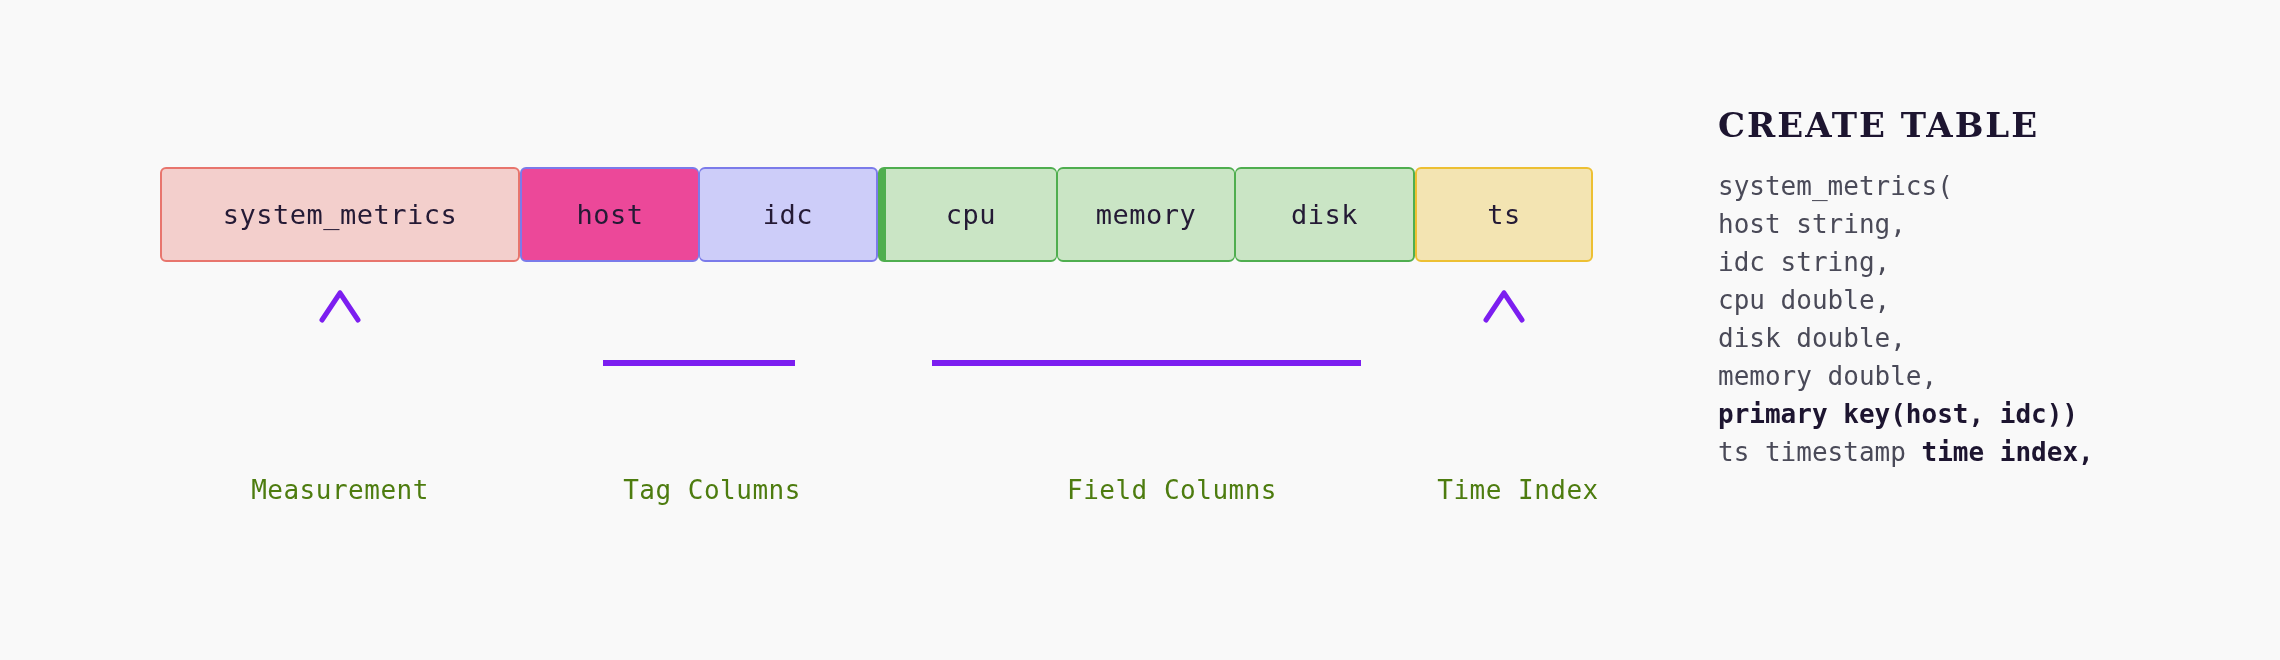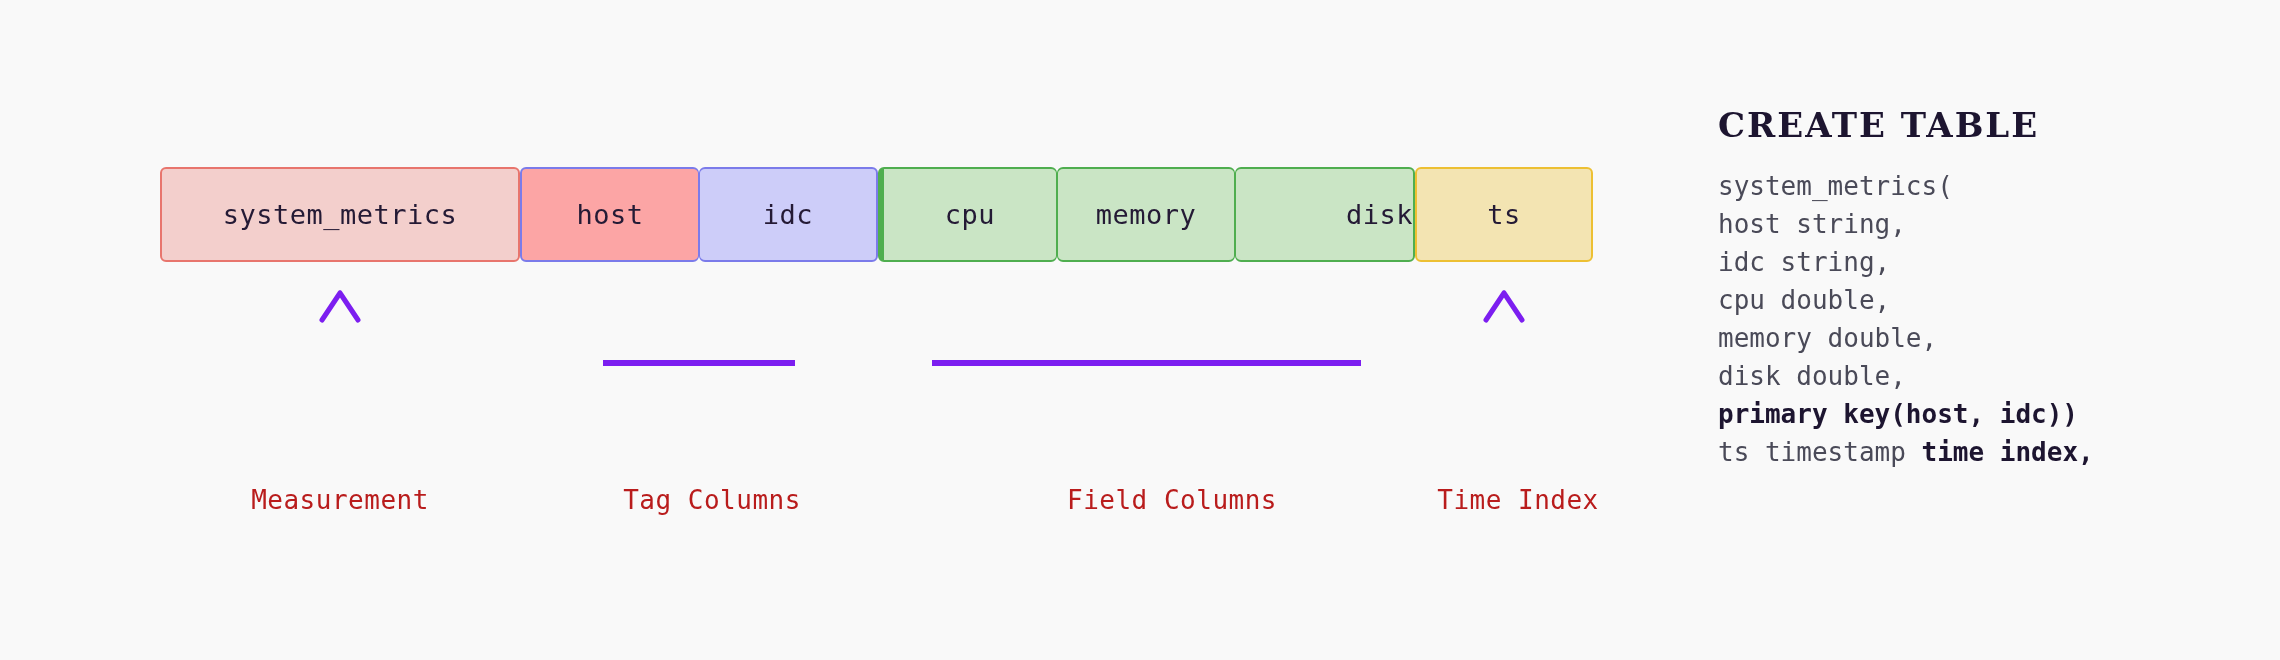--- a/index.html
+++ b/index.html
@@ -51,49 +51,49 @@
   }
   .cell.tag.first { border-left: 2px solid #7b7bea; }
   .cell.tag.last  { border-right: 2px solid #7b7bea; }
   .cell.field {
     background: #cae5c5;
     border-top: 2px solid #4fae4f;
     border-bottom: 2px solid #4fae4f;
     border-left: 1px solid #4fae4f;
     border-right: 1px solid #4fae4f;
   }
-  .cell.field.first { border-left: 6px solid #1d4ed8; }
+  .cell.field.first { border-left: 8px solid #1d4ed8; }
   .cell.field.last  { border-right: 2px solid #4fae4f; }
   .cell.timeindex {
     background: #f3e4b2;
     border: 2px solid #edc033;
   }
   .w179 { width: 179px; }
   .w178 { width: 178px; }
-  .w180 { width: 180px; justify-content: flex-end; }
+  .w180 { width: 180px; }
 
   
   #annotations {
     position: absolute;
     left: 0;
     top: 0;
     width: 2280px;
     height: 660px;
     pointer-events: none;
   }
 
   
   .anno-label {
     position: absolute;
     font-family: "DejaVu Sans Mono", monospace;
     font-size: 26px;
-    color: #b91c1c;
+    color: #4d7c0f;
     white-space: nowrap;
     transform: translateX(-50%);
-    top: 485px;
+    top: 475px;
     letter-spacing: 0.5px;
   }
 
   
   #code-panel {
     position: absolute;
     left: 1718px;
     top: 105px;
   }
   #code-title {
@@ -119,21 +119,21 @@
 </style>
 </head>
 <body>
 
 <div id="canvas">
 
   <div id="table-strip">
     <div class="cell measurement" style="background: rgb(243, 207, 204); border-color: rgb(232, 117, 109);">
       <span>system_metrics</span>
     </div>
-    <div class="cell tag first w179" style="background: #fca5a5; border-color: rgb(123, 123, 234);">
+    <div class="cell tag first w179" style="background: #ec4899; border-color: rgb(123, 123, 234);">
       <span>host</span>
     </div>
     <div class="cell tag last w179" style="background: rgb(205, 205, 249); border-color: rgb(123, 123, 234);">
       <span>idc</span>
     </div>
     <div class="cell field first w179" style="background: rgb(202, 229, 197); border-color: rgb(79, 174, 79);">
       <span>cpu</span>
     </div>
     <div class="cell field w178" style="background: rgb(202, 229, 197); border-color: rgb(79, 174, 79);">
       <span>memory</span>
@@ -189,16 +189,16 @@
     </g>
   </svg>
 
   <div class="anno-label" style="left:340px">Measurement</div>
   <div class="anno-label" style="left:712px">Tag Columns</div>
   <div class="anno-label" style="left:1172px">Field Columns</div>
   <div class="anno-label" style="left:1518px">Time Index</div>
 
   <div id="code-panel">
     <div id="code-title">CREATE TABLE</div>
-    <div id="code-body"><div><span>system_metrics(</span></div><div><span>host string,</span></div><div><span>idc string,</span></div><div><span>cpu double,</span></div><div><span>memory double,</span></div><div><span>disk double,</span></div><div><span class="kw">primary key(host, idc))</span></div><div><span>ts timestamp </span><span class="kw">time index,</span></div></div>
+    <div id="code-body"><div><span>system_metrics(</span></div><div><span>host string,</span></div><div><span>idc string,</span></div><div><span>cpu double,</span></div><div><span>disk double,</span></div><div><span>memory double,</span></div><div><span class="kw">primary key(host, idc))</span></div><div><span>ts timestamp </span><span class="kw">time index,</span></div></div>
   </div>
 
 </div>
 
 </body></html>

